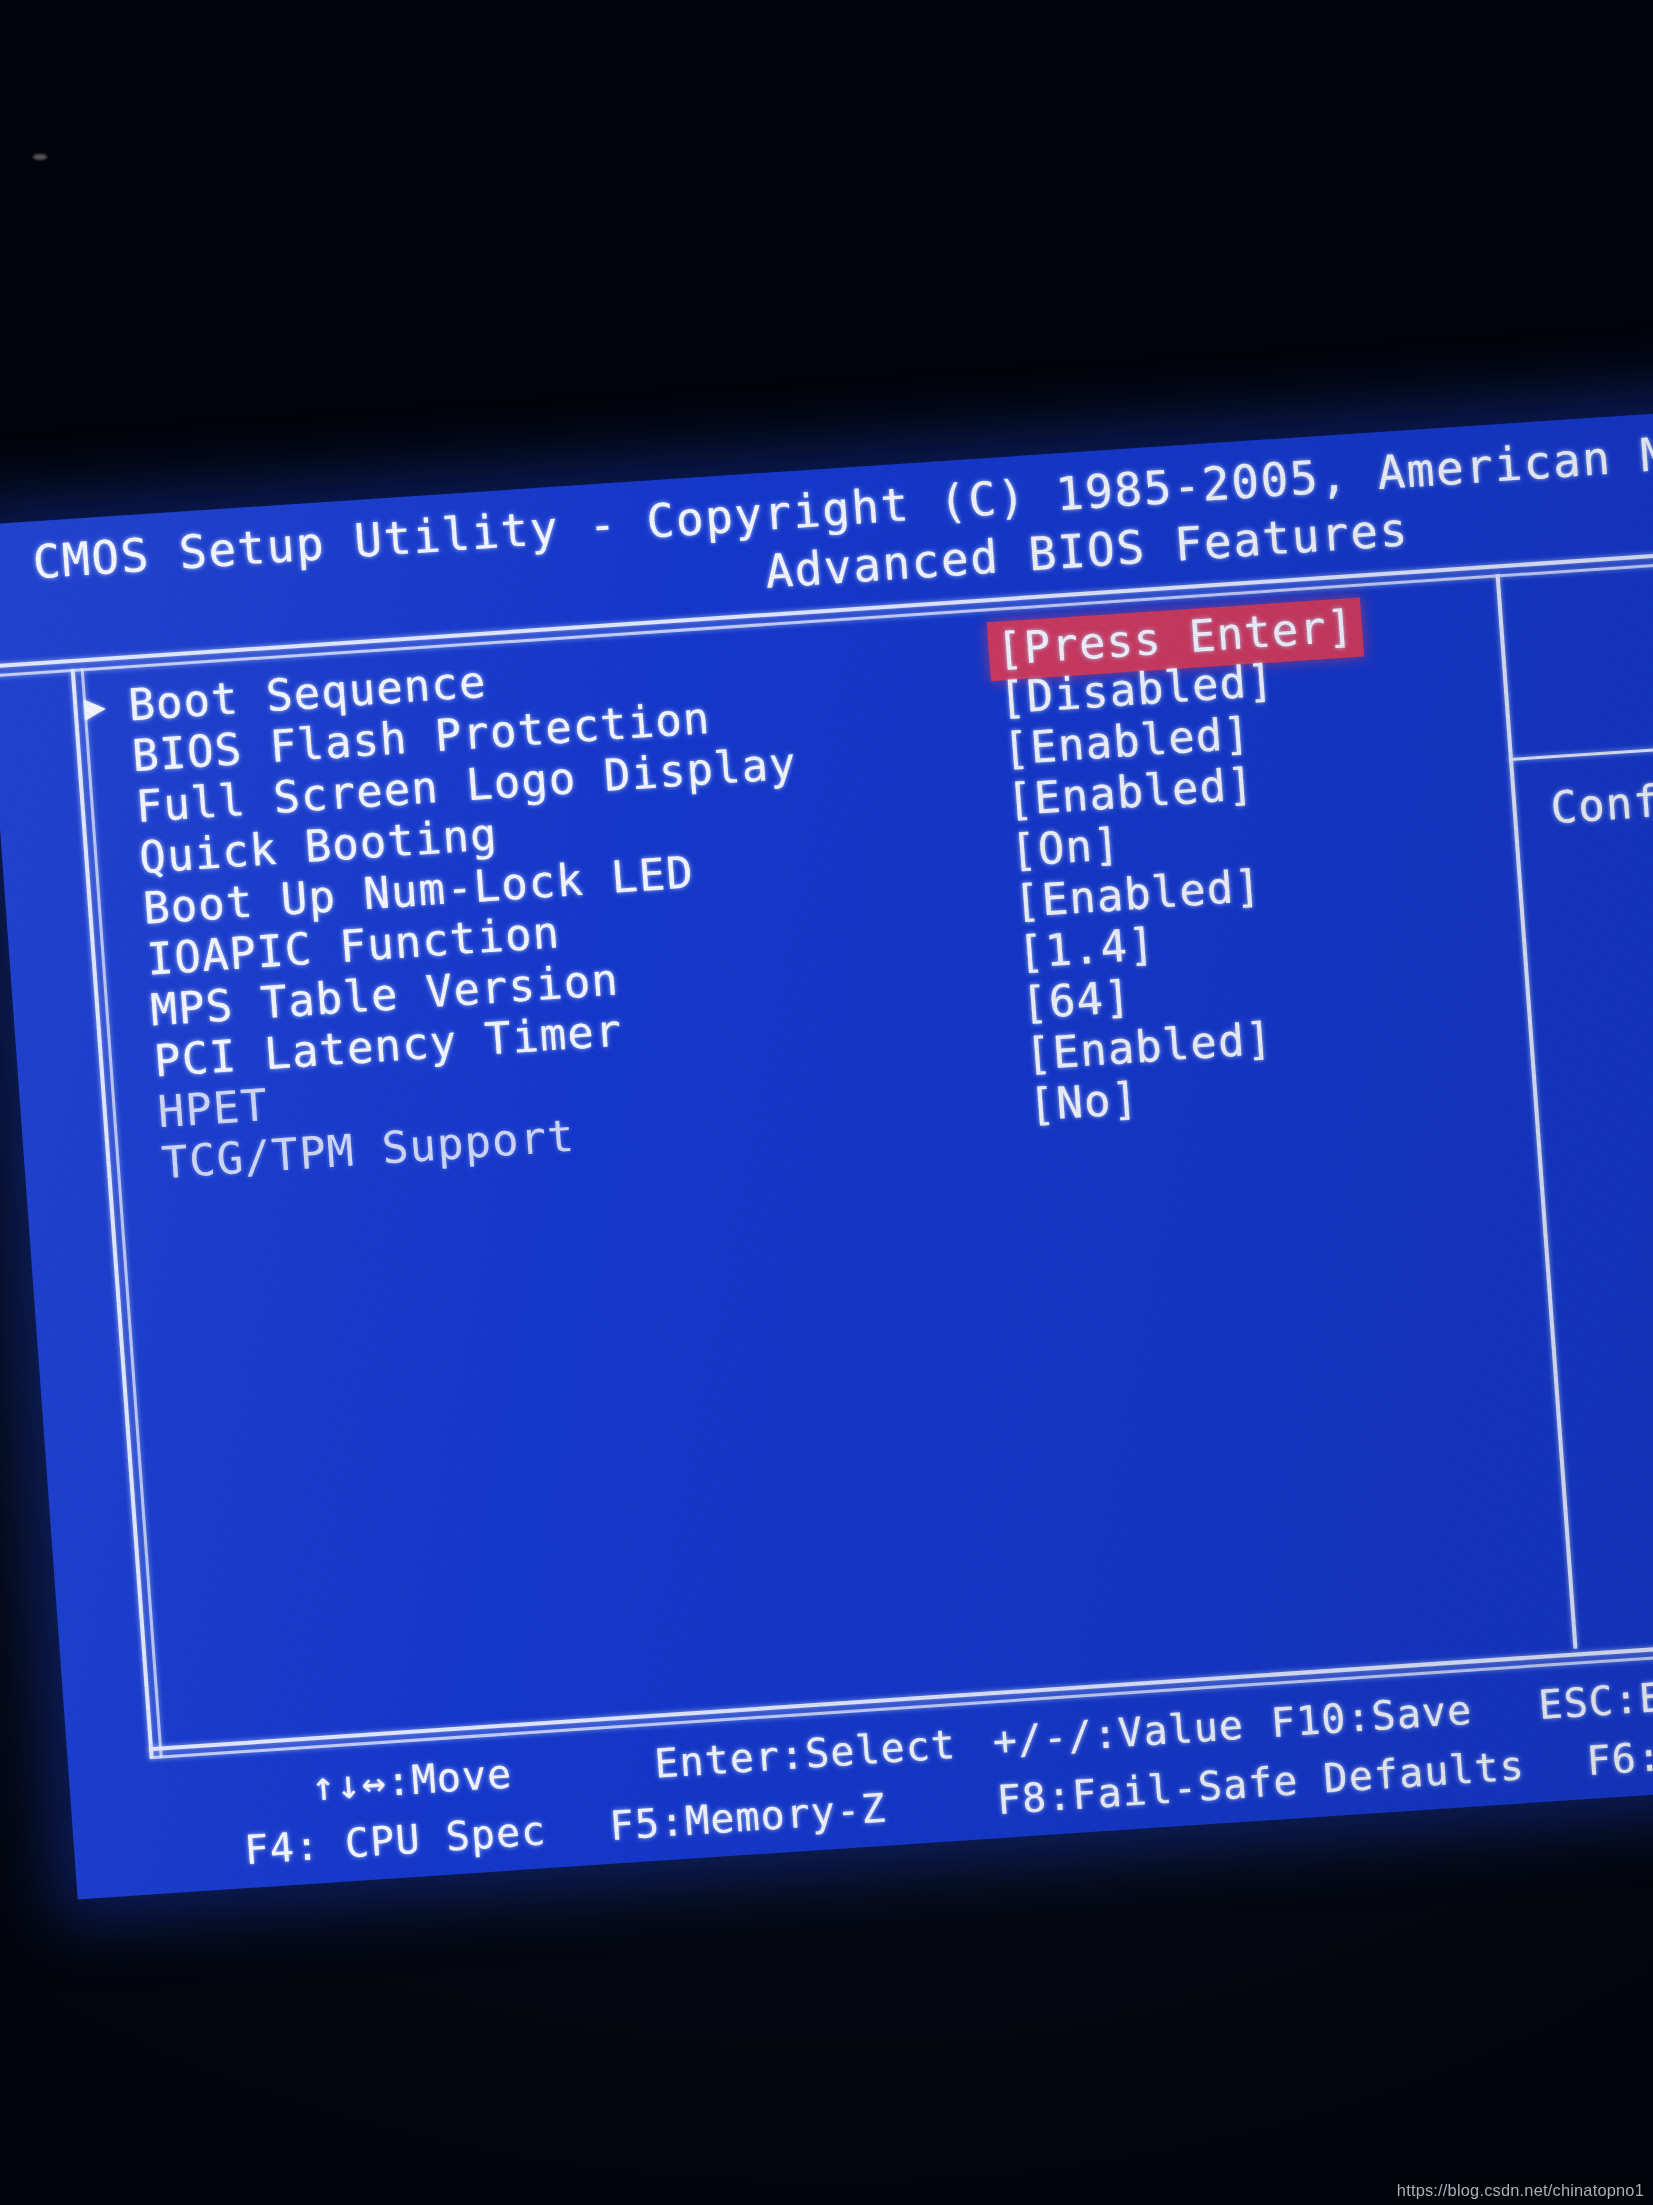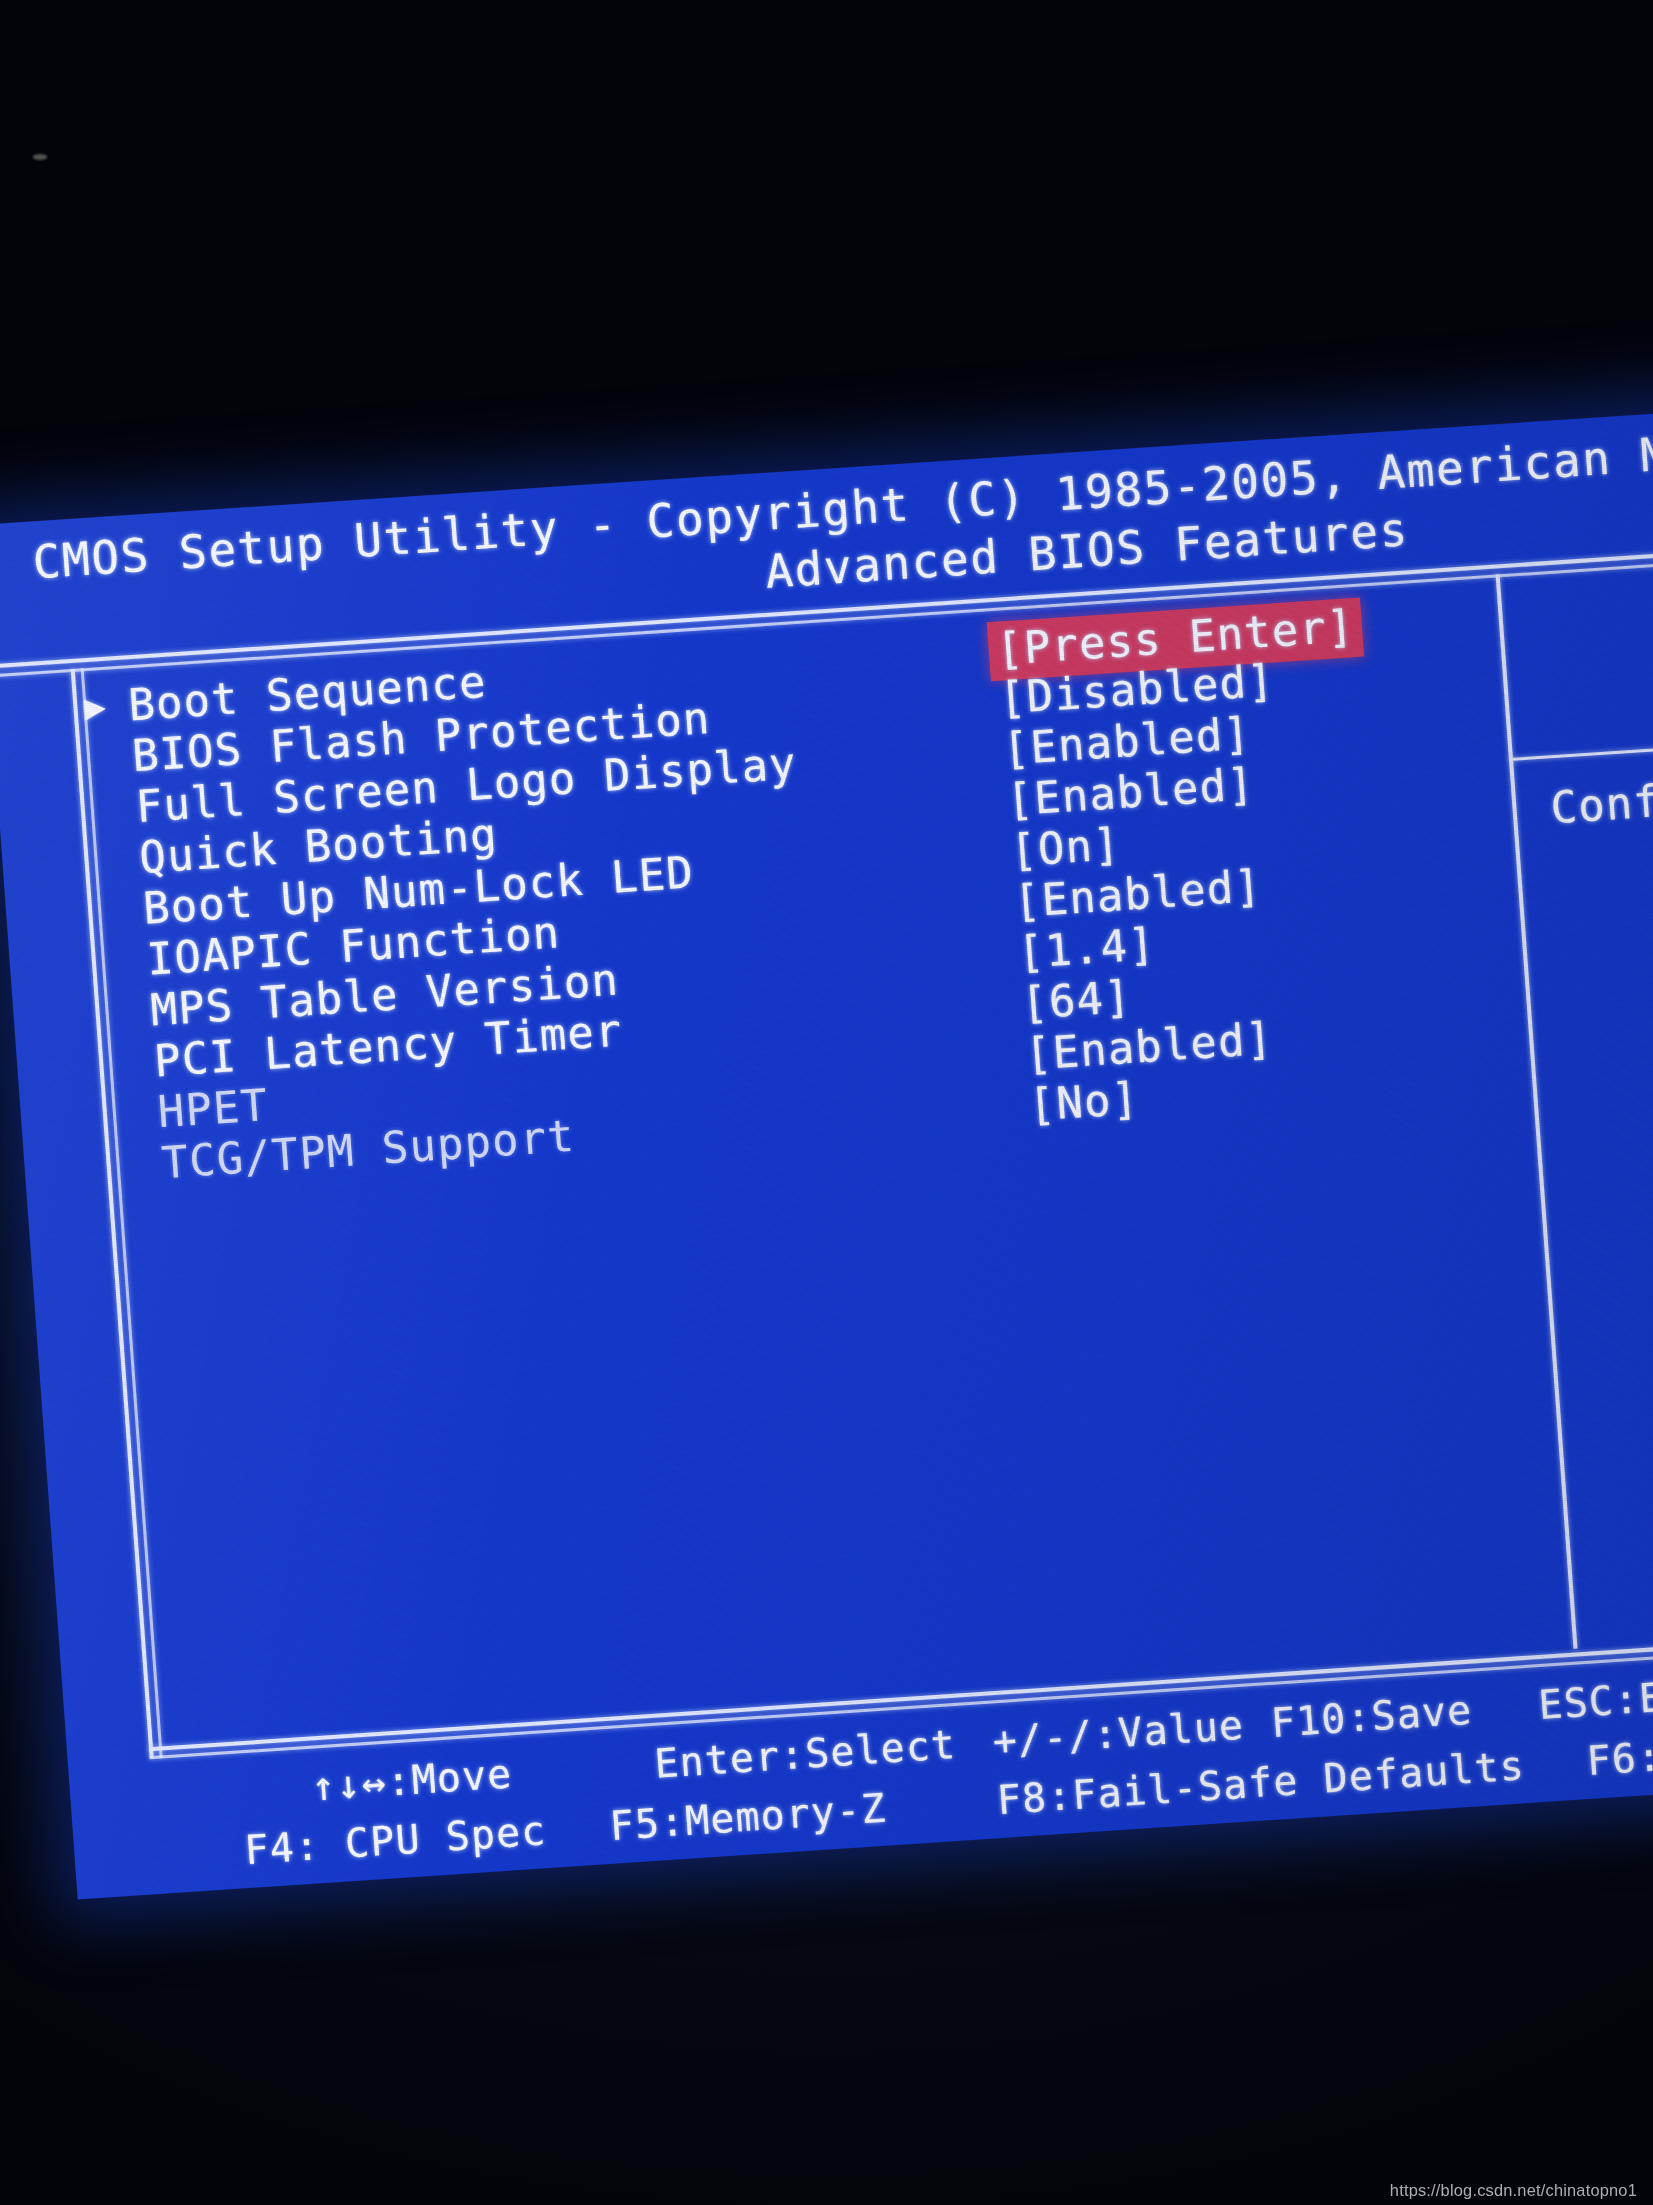--- a/index.html
+++ b/index.html
@@ -60,21 +60,21 @@
 
   
   #panel{position:absolute;left:1548px;top:361px;font-size:44px;letter-spacing:1.1px;}
 
   
   #help{position:absolute;left:0;top:1258px;width:1739px;}
   .hrow{position:relative;height:59px;}
   .hk{position:absolute;font-size:40px;letter-spacing:1.1px;}
 
   
-  #wm{position:absolute;right:17px;bottom:5.5px;color:#b9bdc6;font-size:16.4px;
+  #wm{position:absolute;right:10px;bottom:5.5px;color:#b9bdc6;font-size:16.4px;
       font-family:"Liberation Sans",sans-serif;opacity:.92;letter-spacing:0.2px;}
 </style>
 </head>
 <body>
 
 <div id="room"></div>
 <div id="glow"></div>
 <div id="speck"></div>
 
 <div id="screenwrap">

